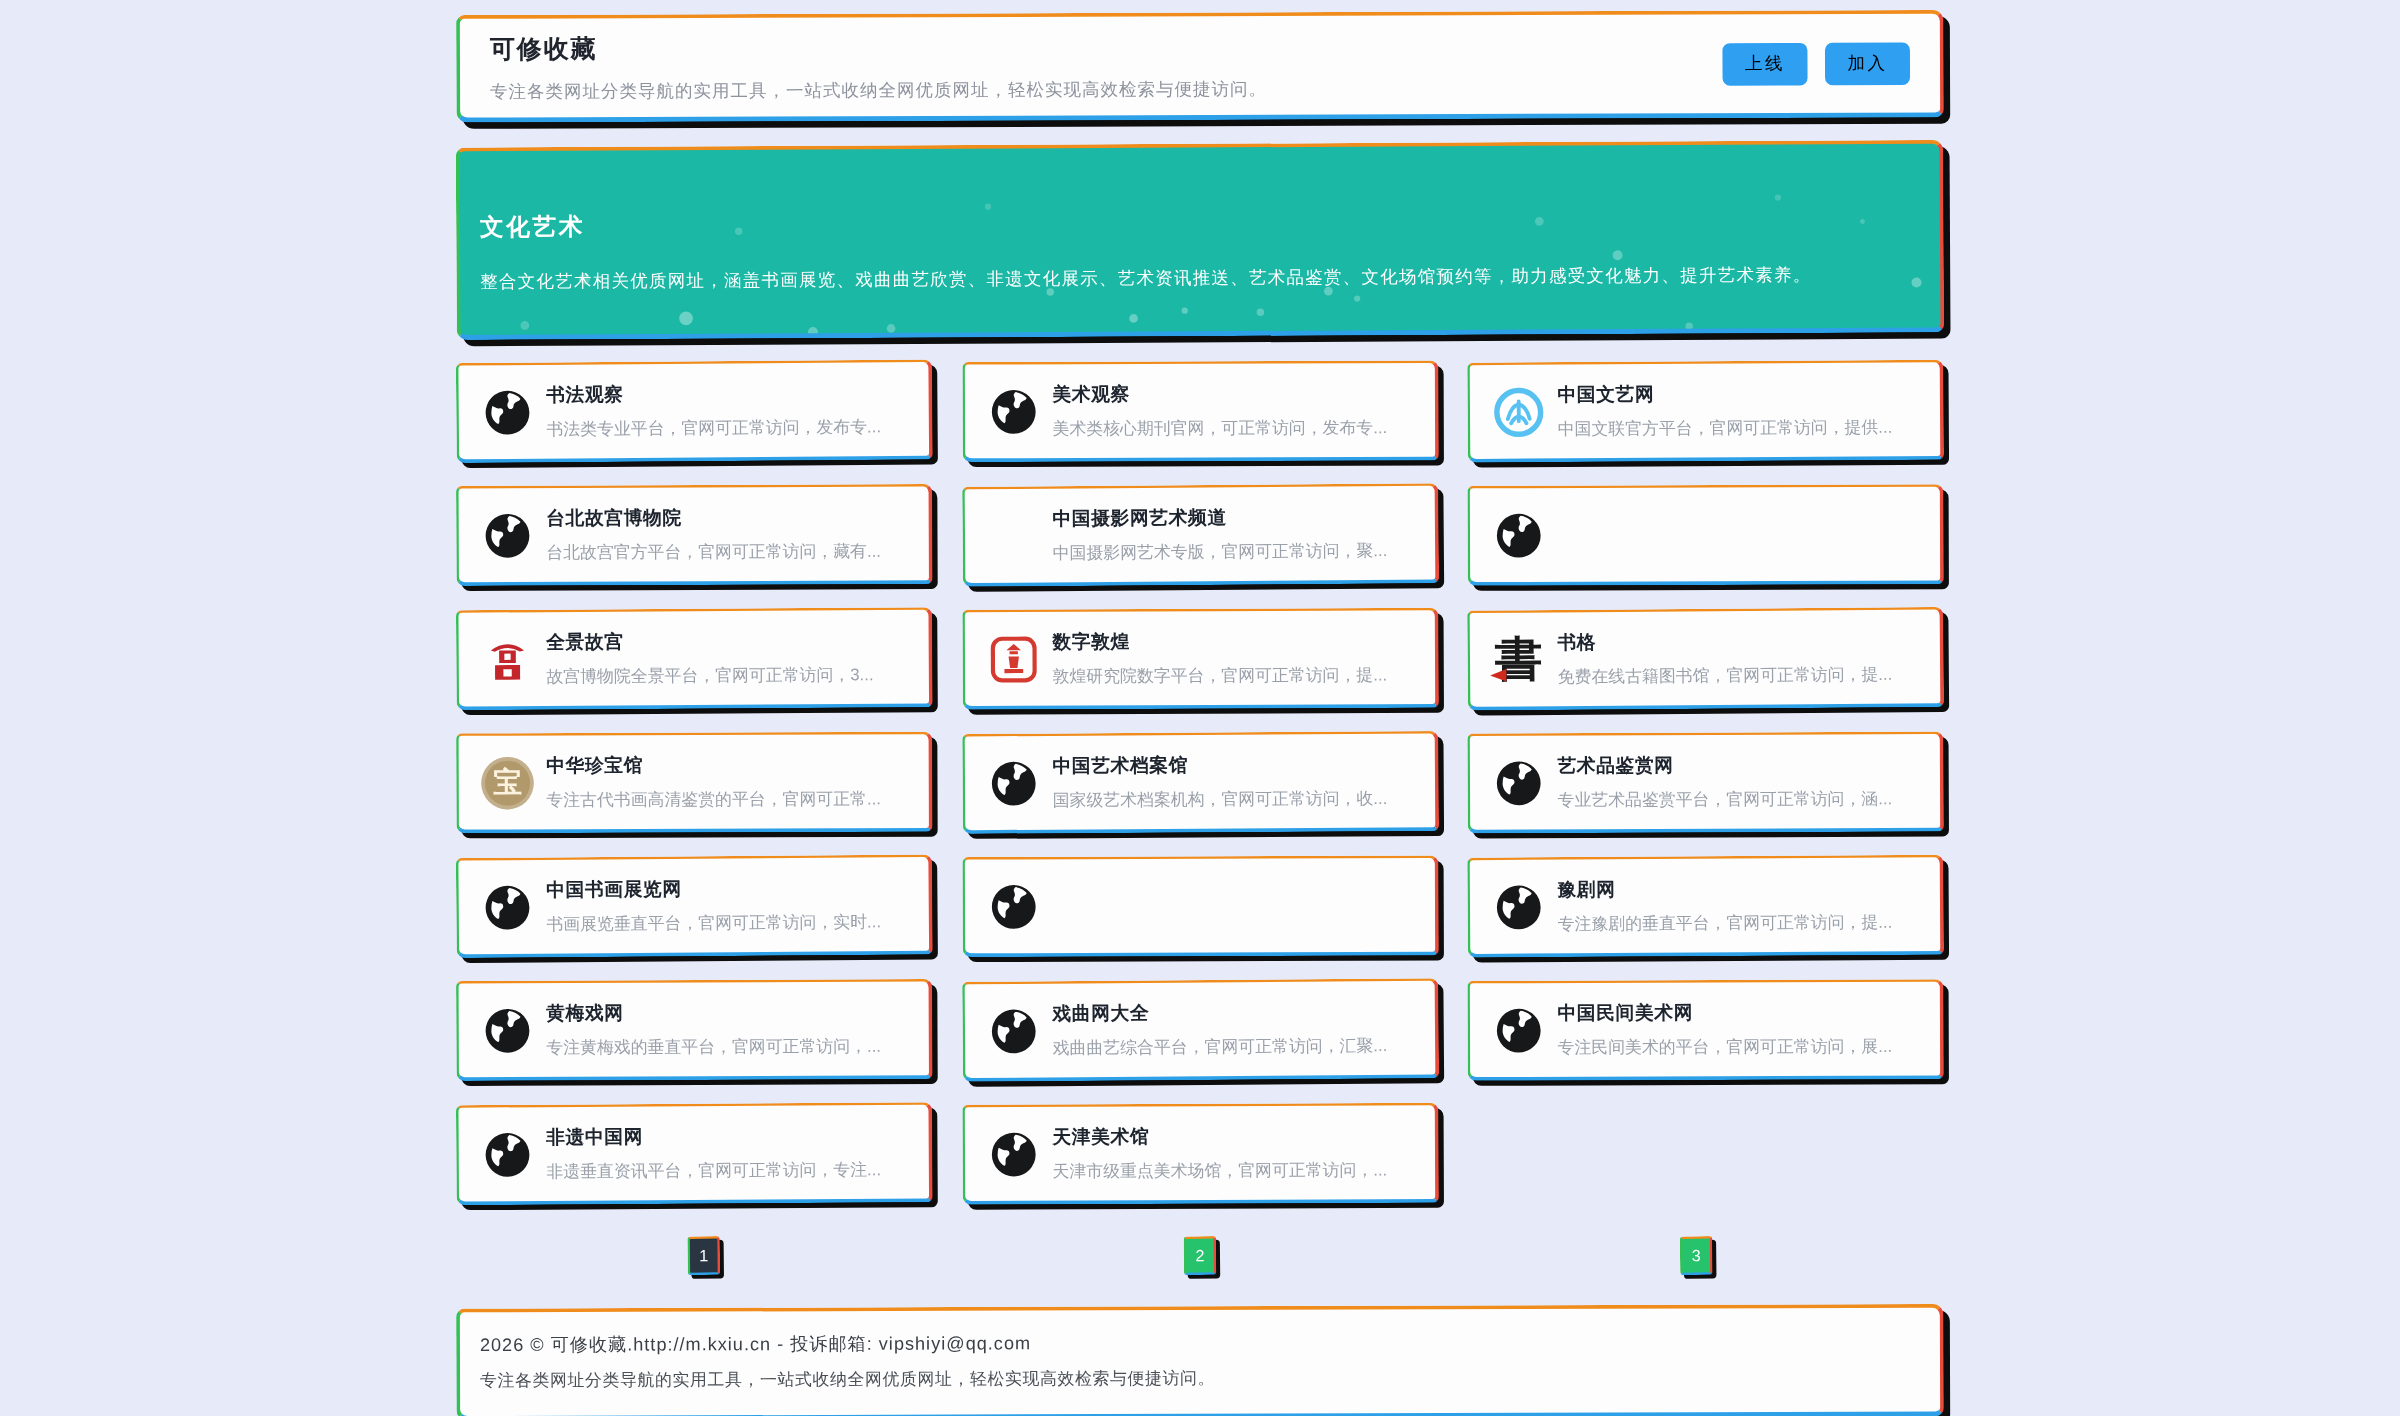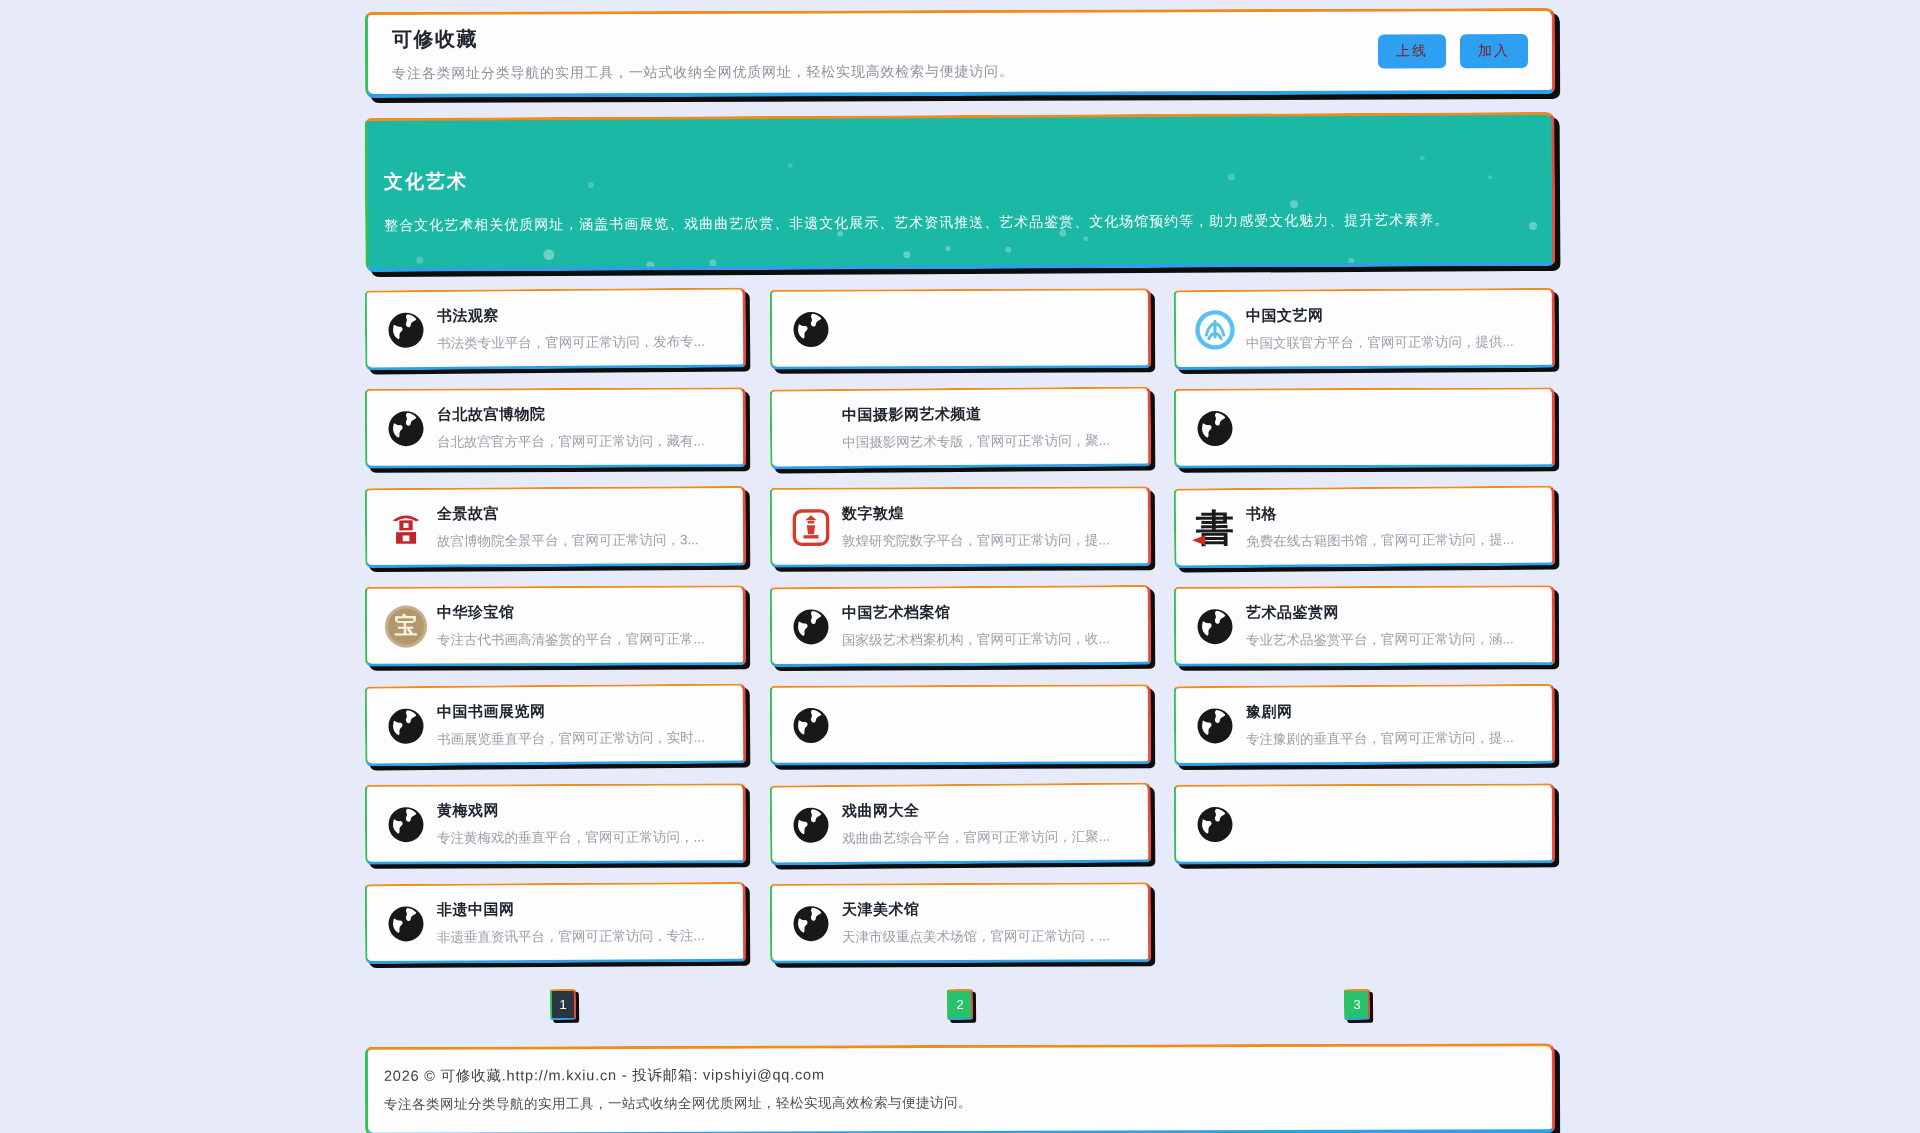--- a/index.html
+++ b/index.html
@@ -23,21 +23,21 @@
   
   .header {
     display: flex; justify-content: space-between; align-items: center;
     padding: 16px 24px; height: 86px;
     transform: rotate(-0.2deg);
   }
   .header h1 { font-size: 20px; font-weight: bold; color: #20242c; letter-spacing: 1.5px; }
   .header .subtitle { font-size: 14px; color: #8d929c; margin-top: 12px; letter-spacing: .8px; }
   .header-actions { display: flex; gap: 14px; }
   .btn {
-    background: var(--button-blue); color: #7f1d1d; font-size: 14px;
+    background: var(--button-blue); color: #000000; font-size: 14px;
     padding: 8px 18px; border: none; border-radius: 6px; cursor: pointer;
     letter-spacing: 2px; font-family: inherit; text-align: center;
   }
 
   
   .banner {
     margin-top: 19px; height: 154px;
     background: var(--teal);
     padding: 48px 16px 0;
     color: #fff; position: relative; overflow: hidden;
@@ -154,20 +154,24 @@
         </span>
       </a>
       <a class="card" style="transform: rotate(-0.2deg);">
         <span class="icon-box">
           <svg viewBox="0 0 48 48" width="40" height="40">
       <circle cx="24" cy="24" r="21" fill="#17181a"></circle>
       <path fill="#fff" d="M26 5c4 .6 8 2.6 10.5 5.6-1.2 2.8-4.1 2.3-5.8 4.6-1.5 2-.3 4.5-2.8 5.2-2.3.6-4-1.5-4-3.8 0-2 1.6-2.7 1.2-5-.3-2-1.6-3.2-.8-4.8.5-.9 1-1.4 1.7-1.8z"></path>
       <path fill="#fff" d="M9.5 17.5c2 .9 4.6 2.7 6.8 2.3 2-.4 3.6.8 3.6 3 0 2.6-3 3-3.6 5.6-.6 2.4.8 5.2-1.4 6.4-3.4-1.8-6.4-6-6.4-10.4 0-2.6.4-4.9 1-6.9z"></path>
     </svg>
         </span>
+        <span class="card-text">
+          <span class="card-title">美术观察</span>
+          <span class="card-desc">美术类核心期刊官网，可正常访问，发布专...</span>
+        </span>
       </a>
       <a class="card" style="transform: rotate(-0.35deg);">
         <span class="icon-box">
           <svg viewBox="0 0 48 48" width="42" height="42">
       <circle cx="24" cy="24" r="20" fill="#fff" stroke="#57c1f2" stroke-width="5"></circle>
       <path d="M14 30c2-8 6-13 10-13s8 5 10 13" stroke="#57c1f2" stroke-width="3.5" fill="none" stroke-linecap="round"></path>
       <path d="M24 14v18" stroke="#57c1f2" stroke-width="3.5" stroke-linecap="round"></path>
       <path d="M17 34c2-4 4.5-6 7-6s5 2 7 6" stroke="#57c1f2" fill="none" stroke-width="3.5" stroke-linecap="round"></path>
     </svg>
         </span>
@@ -341,20 +345,24 @@
         </span>
       </a>
       <a class="card" style="transform: rotate(-0.2deg);">
         <span class="icon-box">
           <svg viewBox="0 0 48 48" width="40" height="40">
       <circle cx="24" cy="24" r="21" fill="#17181a"></circle>
       <path fill="#fff" d="M26 5c4 .6 8 2.6 10.5 5.6-1.2 2.8-4.1 2.3-5.8 4.6-1.5 2-.3 4.5-2.8 5.2-2.3.6-4-1.5-4-3.8 0-2 1.6-2.7 1.2-5-.3-2-1.6-3.2-.8-4.8.5-.9 1-1.4 1.7-1.8z"></path>
       <path fill="#fff" d="M9.5 17.5c2 .9 4.6 2.7 6.8 2.3 2-.4 3.6.8 3.6 3 0 2.6-3 3-3.6 5.6-.6 2.4.8 5.2-1.4 6.4-3.4-1.8-6.4-6-6.4-10.4 0-2.6.4-4.9 1-6.9z"></path>
     </svg>
         </span>
+        <span class="card-text">
+          <span class="card-title">中国民间美术网</span>
+          <span class="card-desc">专注民间美术的平台，官网可正常访问，展...</span>
+        </span>
       </a>
       <a class="card" style="transform: rotate(-0.35deg);">
         <span class="icon-box">
           <svg viewBox="0 0 48 48" width="40" height="40">
       <circle cx="24" cy="24" r="21" fill="#17181a"></circle>
       <path fill="#fff" d="M26 5c4 .6 8 2.6 10.5 5.6-1.2 2.8-4.1 2.3-5.8 4.6-1.5 2-.3 4.5-2.8 5.2-2.3.6-4-1.5-4-3.8 0-2 1.6-2.7 1.2-5-.3-2-1.6-3.2-.8-4.8.5-.9 1-1.4 1.7-1.8z"></path>
       <path fill="#fff" d="M9.5 17.5c2 .9 4.6 2.7 6.8 2.3 2-.4 3.6.8 3.6 3 0 2.6-3 3-3.6 5.6-.6 2.4.8 5.2-1.4 6.4-3.4-1.8-6.4-6-6.4-10.4 0-2.6.4-4.9 1-6.9z"></path>
     </svg>
         </span>
         <span class="card-text">

